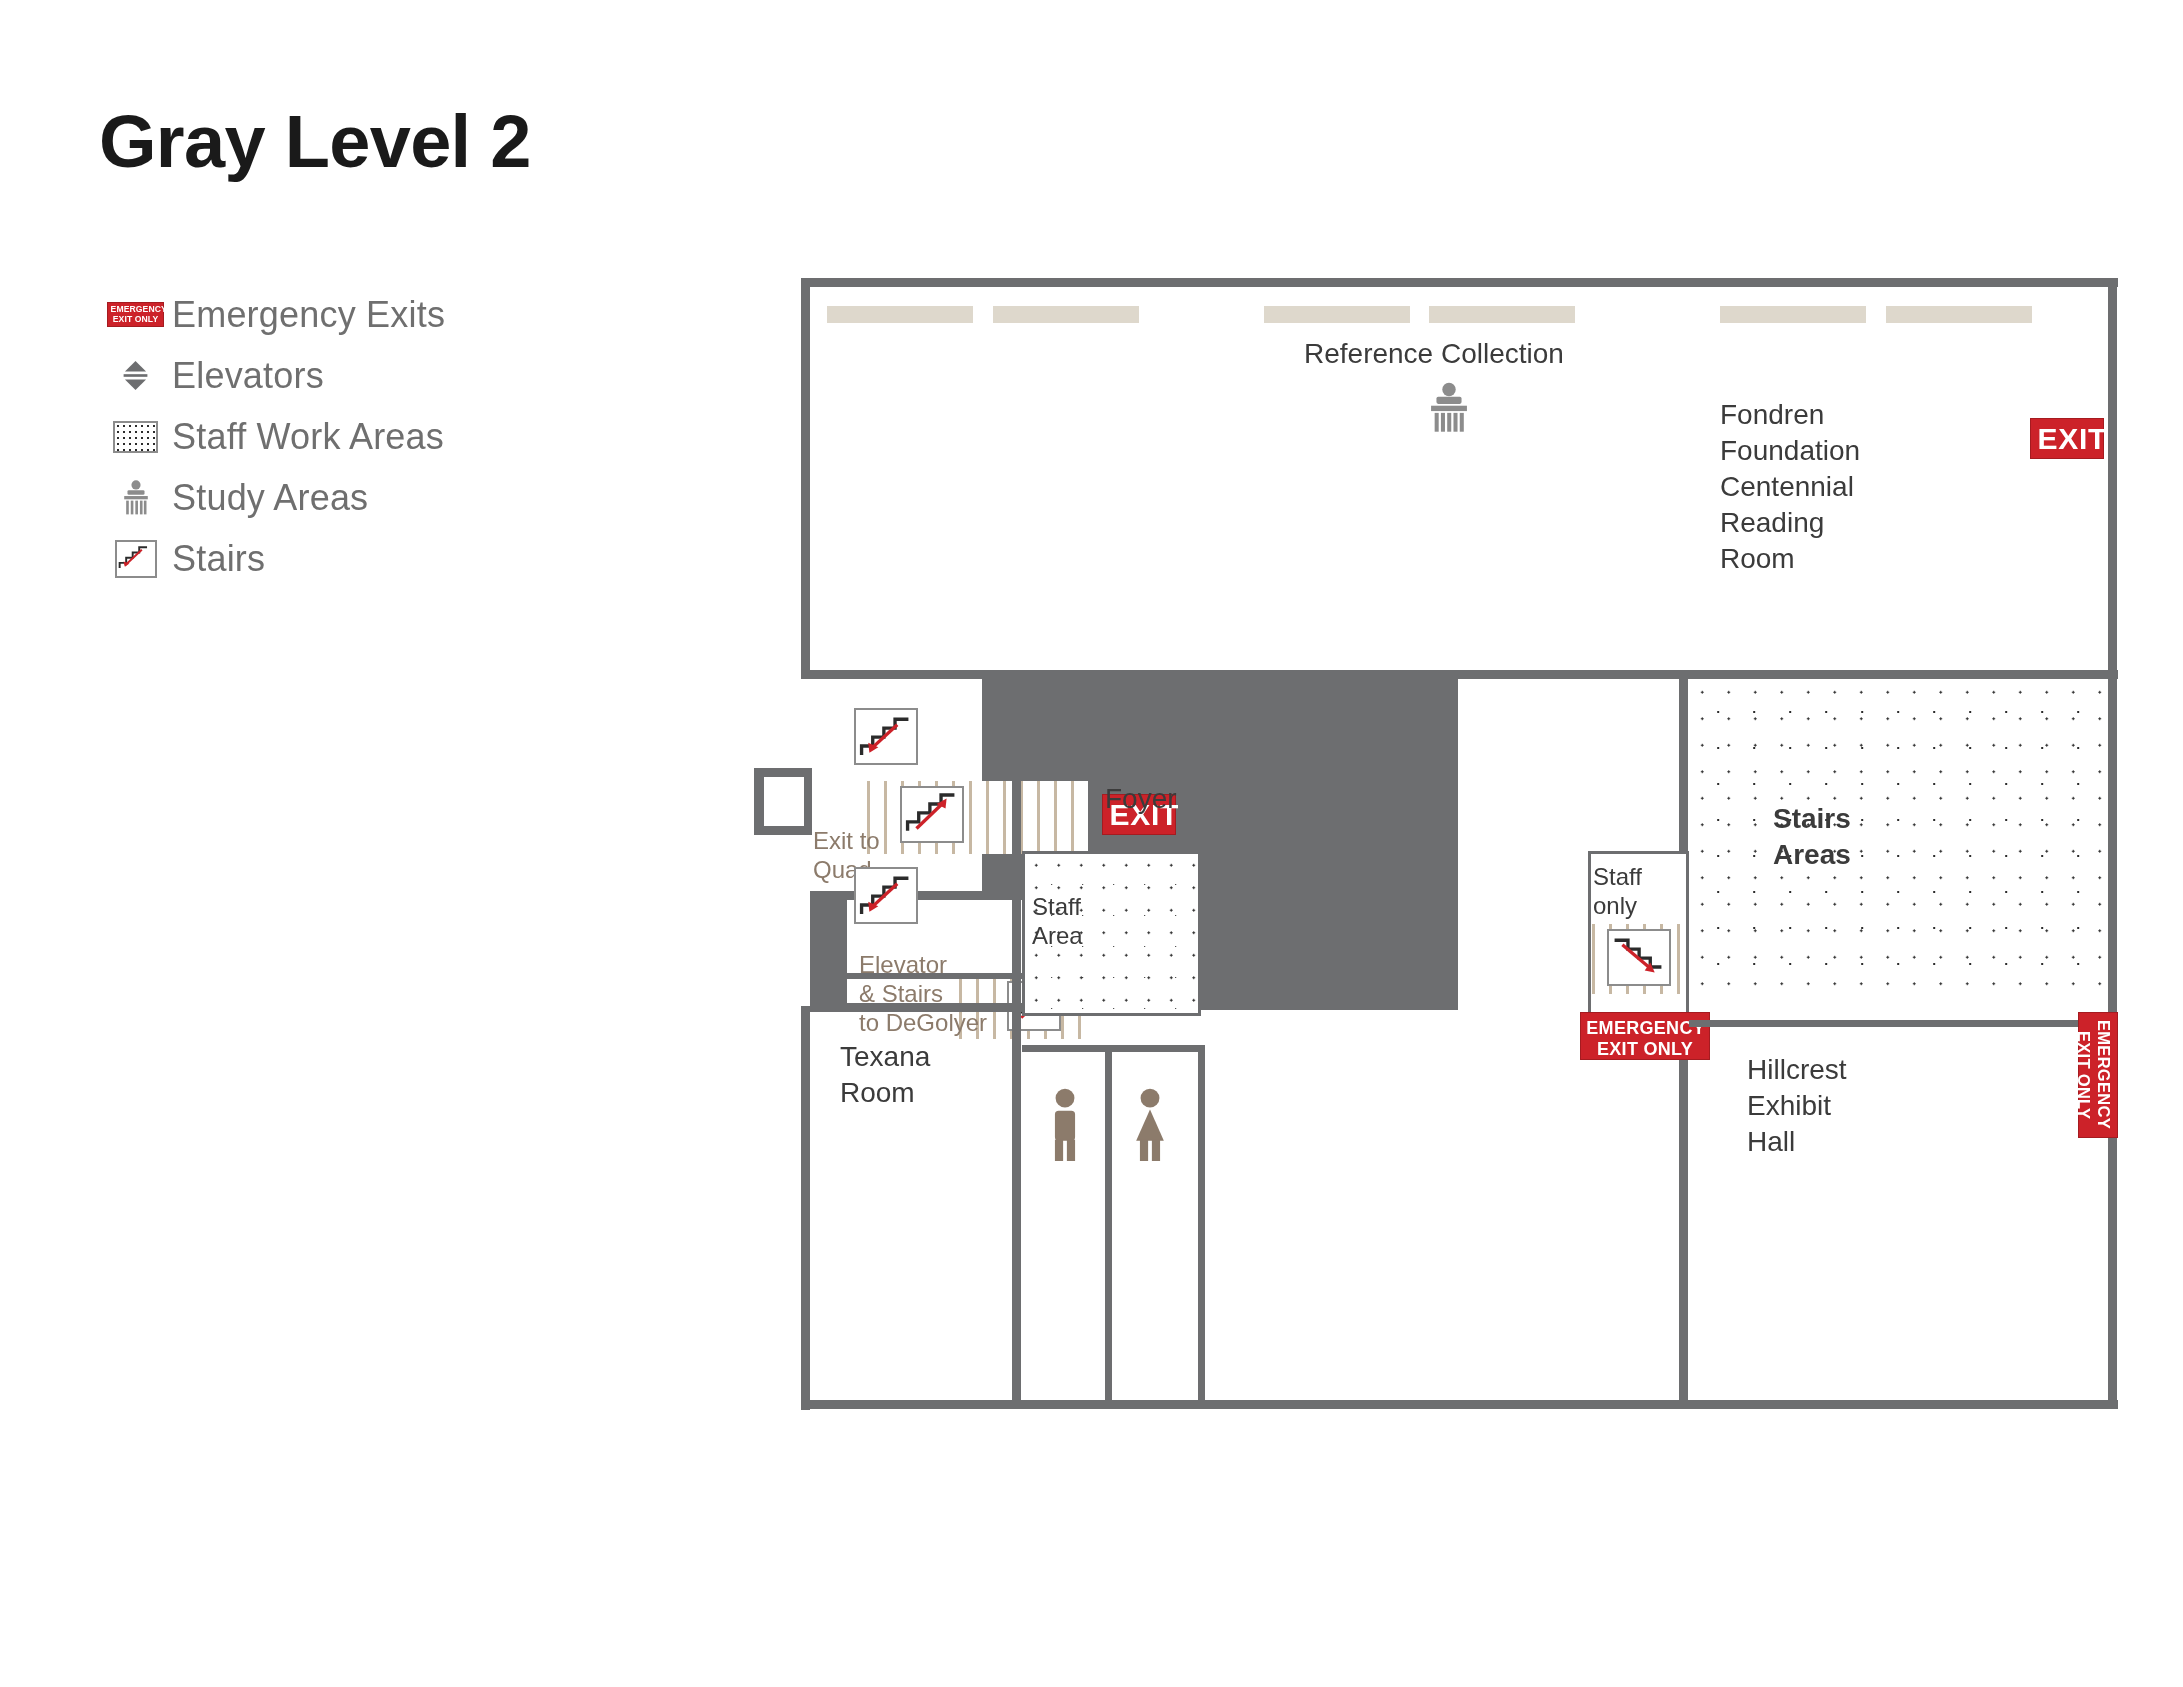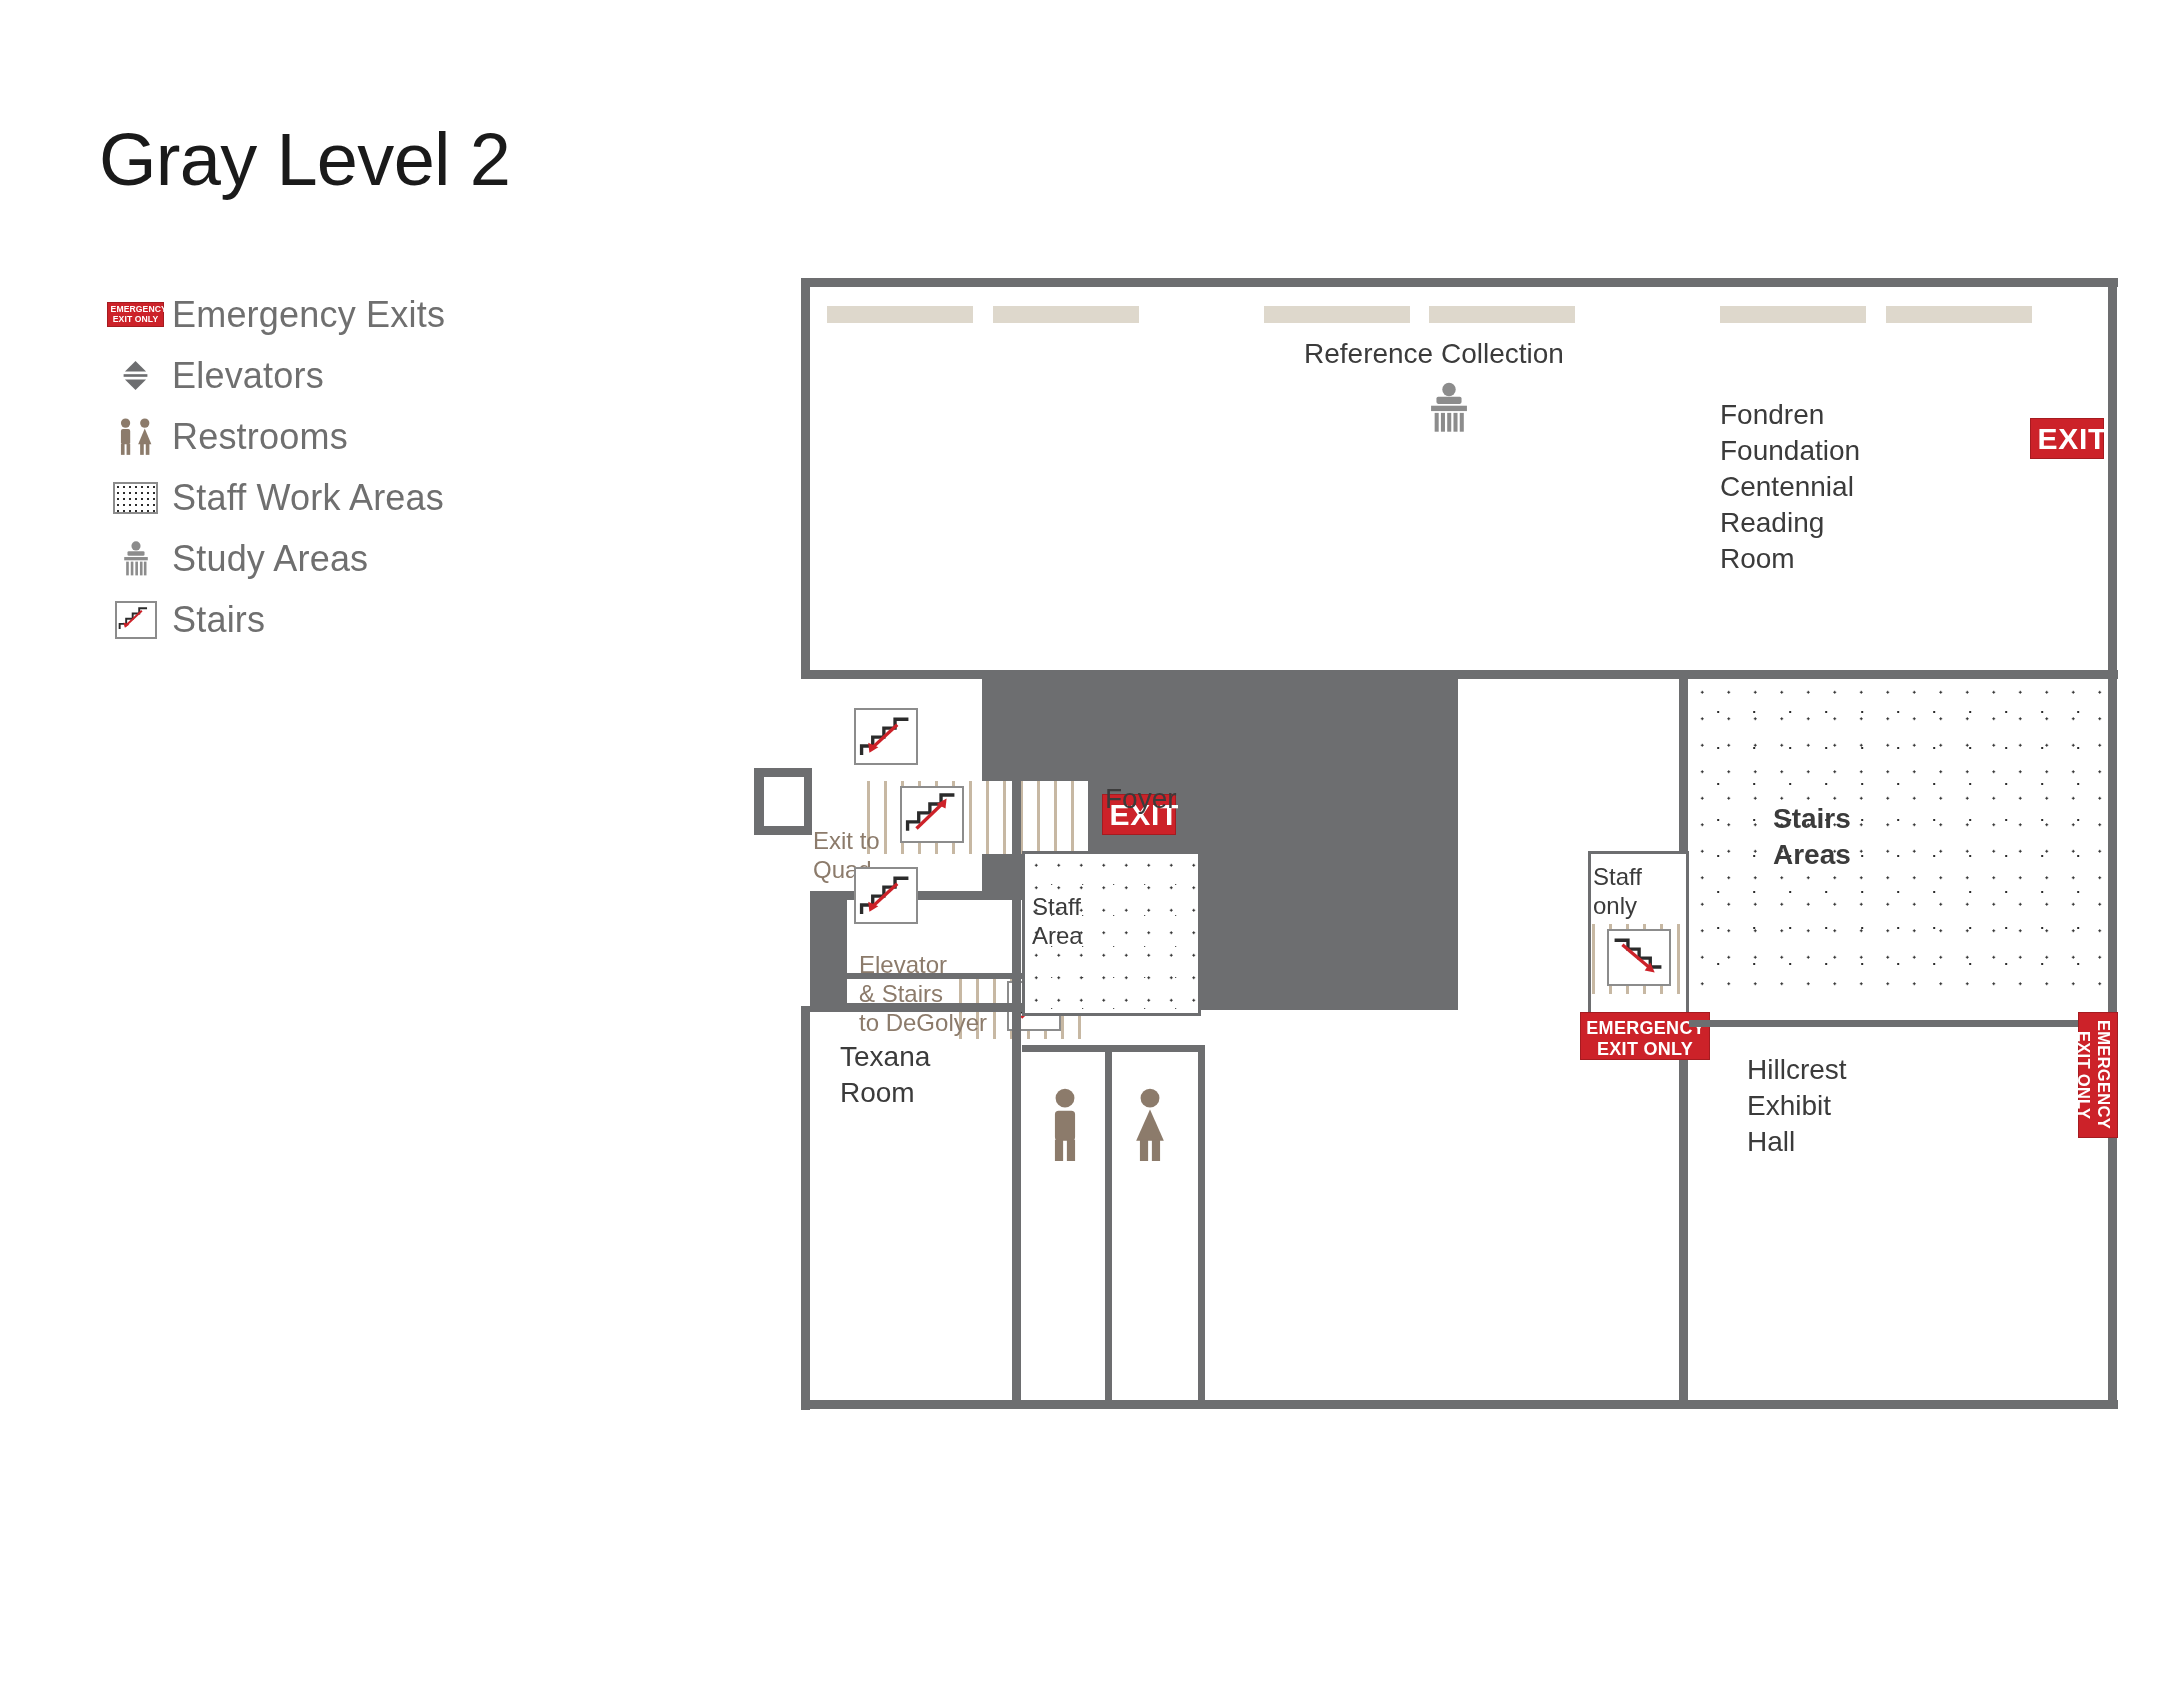--- a/index.html
+++ b/index.html
@@ -12,23 +12,23 @@
     height: 1687px;
     position: relative;
     font-family: "Liberation Sans", sans-serif;
     overflow: hidden;
   }
 
   
   #map-title {
     position: absolute;
     left: 99px;
-    top: 117px;
+    top: 99px;
     font-size: 74px;
-    font-weight: normal;
+    font-weight: bold;
     color: #1a1a1a;
     letter-spacing: -0.7px;
     text-align: right;
   }
 
   
   #legend {
     position: absolute;
     left: 99px;
     top: 284px;
@@ -202,37 +202,20 @@
     <div class="legend-icon">
       <svg width="37" height="37" viewBox="0 0 56 56">
         <polygon points="28,6 44,22 12,22" fill="#6d6e70"></polygon>
         <rect x="10" y="26" width="36" height="4" fill="#6d6e70"></rect>
         <polygon points="28,50 44,34 12,34" fill="#6d6e70"></polygon>
       </svg>
     </div>
     <div class="legend-label">Elevators</div>
   </div>
 
-  <div class="legend-row">
-    <div class="legend-icon">
-      <svg width="45" height="40" viewBox="0 0 68 60">
-
-        <circle cx="19" cy="9" r="7" fill="#8c7b6b"></circle>
-        <rect x="12" y="18" width="14" height="23" rx="3" fill="#8c7b6b"></rect>
-        <rect x="12" y="40" width="5.5" height="17" fill="#8c7b6b"></rect>
-        <rect x="20.5" y="40" width="5.5" height="17" fill="#8c7b6b"></rect>
-
-        <circle cx="48" cy="9" r="7" fill="#8c7b6b"></circle>
-        <polygon points="48,17 58,41 38,41" fill="#8c7b6b"></polygon>
-        <rect x="41" y="40" width="5.5" height="17" fill="#8c7b6b"></rect>
-        <rect x="49.5" y="40" width="5.5" height="17" fill="#8c7b6b"></rect>
-      </svg>
-    </div>
-    <div class="legend-label">Restrooms</div>
-  </div>
 
   <div class="legend-row">
     <div class="legend-icon">
       <div style="width:41px;height:28px;border:2px solid #8c8c8c;background-color:#fff;
                   background-image:radial-gradient(#2b2b2b 0.8px, transparent 0.9px);
                   background-size:6px 6px;"></div>
     </div>
     <div class="legend-label">Staff Work Areas</div>
   </div>
 

